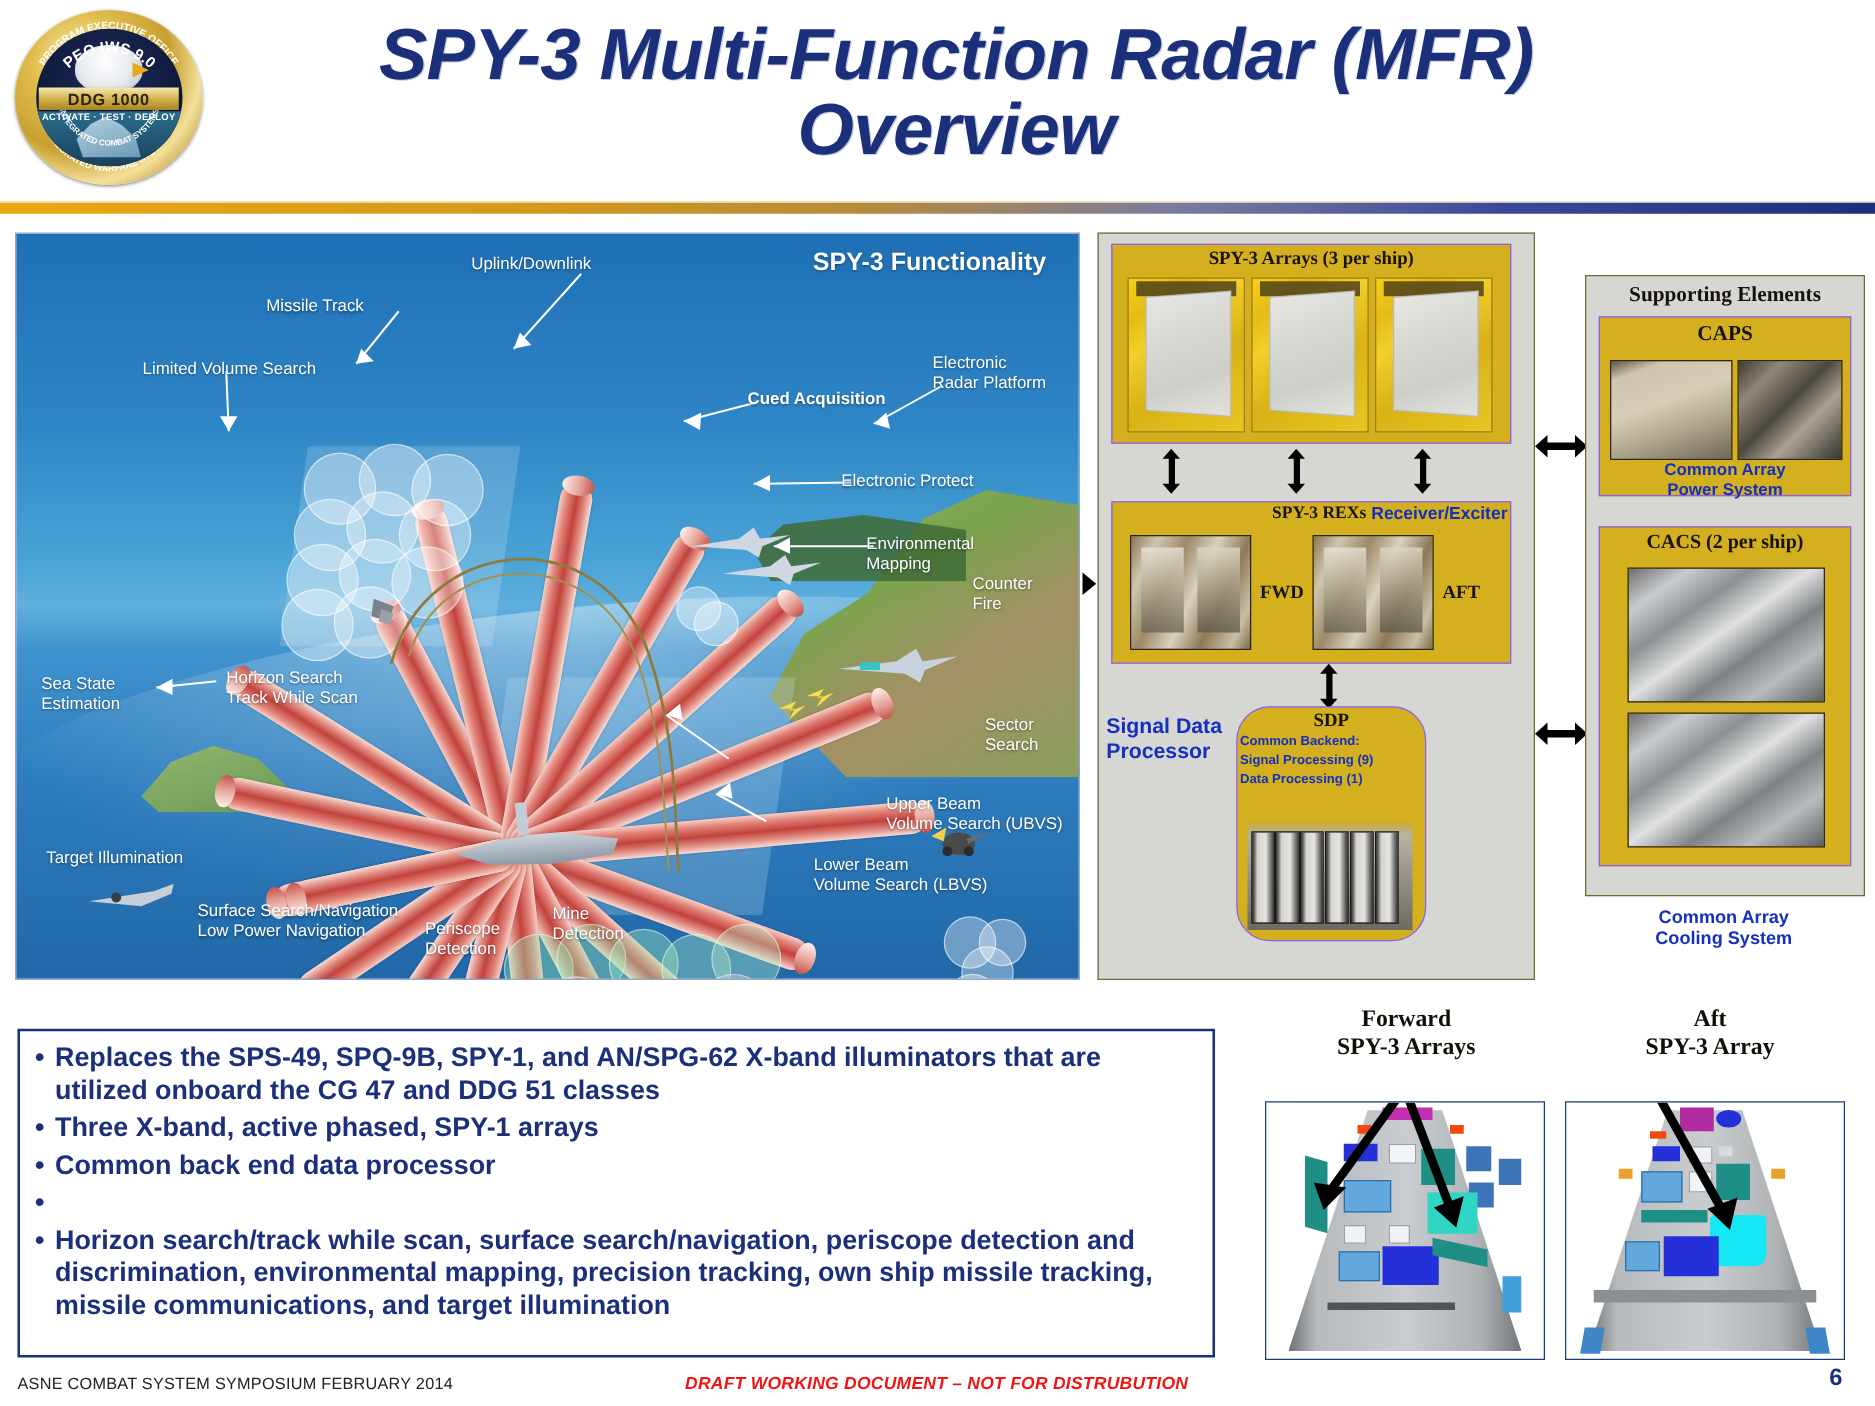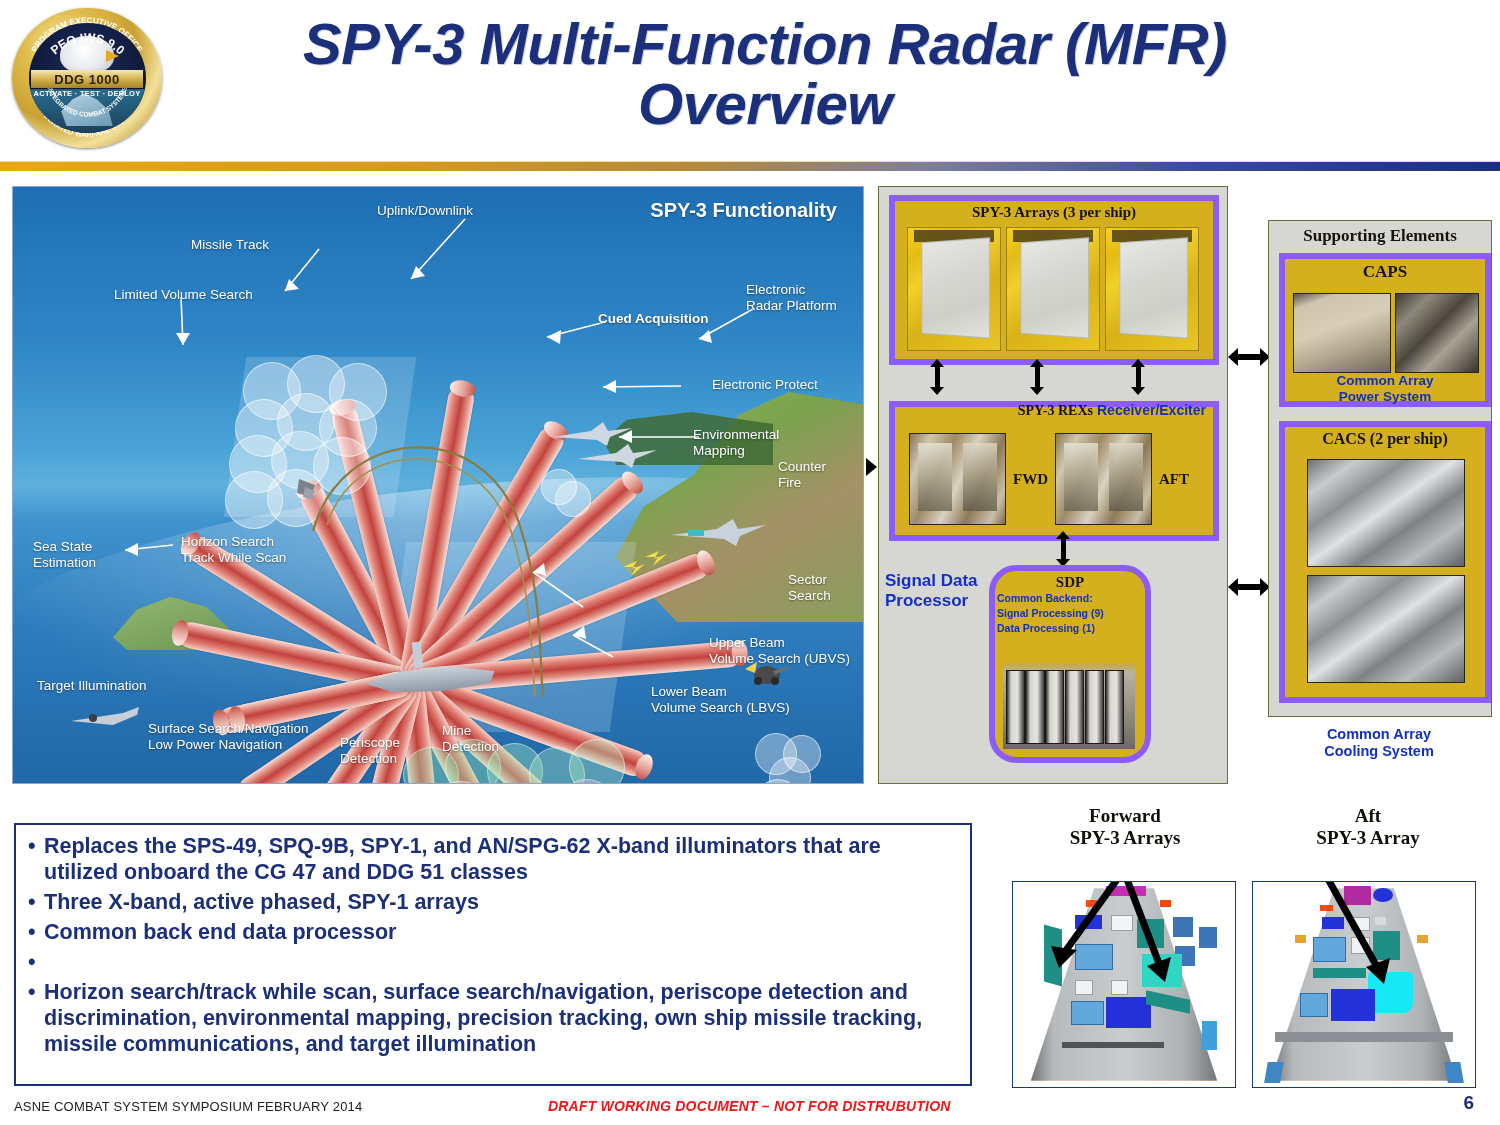--- a/index.html
+++ b/index.html
@@ -80,21 +80,21 @@
     background:linear-gradient(180deg,#e7ecf1 0%,#aab4c0 50%,#6e7a88 100%);
     clip-path:polygon(0 48%,26% 28%,62% 22%,100% 40%,96% 66%,58% 76%,20% 70%);
     transform:rotate(-4deg);}
   #ownship-mast{position:absolute;left:400px;top:455px;width:9px;height:26px;
     background:#c5ccd5;transform:rotate(-6deg);}
   #uplink-arc{position:absolute;left:278px;top:218px;width:270px;height:300px;}
 
   
   #blockdiag{position:absolute;left:878px;top:186px;width:348px;height:596px;
     background:#d6d6d2;border:1px solid #6d6a35;}
-  .gold-box{position:absolute;background:#d4af1e;border:6px solid #8b5cf6;}
+  .gold-box{position:absolute;background:#d4af1e;border:1px solid #8b5cf6;}
   .gold-title{text-align:center;font-family:"Liberation Serif",serif;font-weight:bold;
     color:#17120a;font-size:15px;padding-top:3px;}
   #arrays-box{left:10px;top:8px;width:318px;height:158px;}
   .array-panel{position:absolute;top:26px;width:92px;height:122px;
     background:linear-gradient(145deg,#f6d019 0%,#e4bc16 18%,#f2cf2b 34%,#d8b216 60%,#e8c622 100%);
     border:1px solid #9e8111;}
   .array-face{position:absolute;left:11px;top:12px;width:68px;height:94px;
     background:linear-gradient(160deg,#e6e6e2 0%,#d7d7d2 40%,#cfcfc9 70%,#e2e2dd 100%);
     border:1px solid #b9b9b2;transform:perspective(140px) rotateY(-12deg);}
   .array-top{position:absolute;left:6px;top:2px;width:80px;height:12px;background:#3a2f18;opacity:.75;}
@@ -362,28 +362,28 @@
       <path d="M 606,250 l 13,6 l 0,-13 z"></path>
       <path d="M 112,363 l 13,6 l 0,-13 z"></path>
       <path d="M 520,385 l 13,4 l -2,-13 z"></path>
       <path d="M 560,448 l 13,4 l -2,-13 z"></path>
     </g>
   </svg>
 
   <div id="func-title">SPY-3 Functionality</div>
 
   <div class="flabel" style="left:364px;top:16px;">Uplink/Downlink</div>
-  <div class="flabel" style="left:178px;top:50px;">Missile Track</div>
+  <div class="flabel" style="left:200px;top:50px;">Missile Track</div>
   <div class="flabel" style="left:101px;top:100px;">Limited Volume Search</div>
   <div class="flabel" style="left:585px;top:124px;font-weight:bold;">Cued Acquisition</div>
   <div class="flabel" style="left:733px;top:95px;">
     <div>Electronic</div>
     <div>Radar Platform</div>
   </div>
-  <div class="flabel" style="left:660px;top:190px;margin-left:39px;">Electronic Protect</div>
+  <div class="flabel" style="left:660px;top:190px;">Electronic Protect</div>
   <div class="flabel" style="left:680px;top:240px;">
     <div>Environmental</div>
     <div>Mapping</div>
   </div>
   <div class="flabel" style="left:765px;top:272px;">
     <div>Counter</div>
     <div>Fire</div>
   </div>
   <div class="flabel" style="left:20px;top:352px;">
     <div>Sea State</div>
@@ -399,21 +399,21 @@
   </div>
   <div class="flabel" style="left:696px;top:448px;">
     <div>Upper Beam</div>
     <div>Volume Search (UBVS)</div>
   </div>
   <div class="flabel" style="left:638px;top:497px;">
     <div>Lower Beam</div>
     <div>Volume Search (LBVS)</div>
   </div>
   <div class="flabel" style="left:24px;top:491px;">Target Illumination</div>
-  <div class="flabel" style="left:135px;top:534px;">
+  <div class="flabel" style="left:145px;top:534px;">
     <div>Surface Search/Navigation</div>
     <div>Low Power Navigation</div>
   </div>
   <div class="flabel" style="left:327px;top:548px;">
     <div>Periscope</div>
     <div>Detection</div>
   </div>
   <div class="flabel" style="left:429px;top:536px;">
     <div>Mine</div>
     <div>Detection</div>

